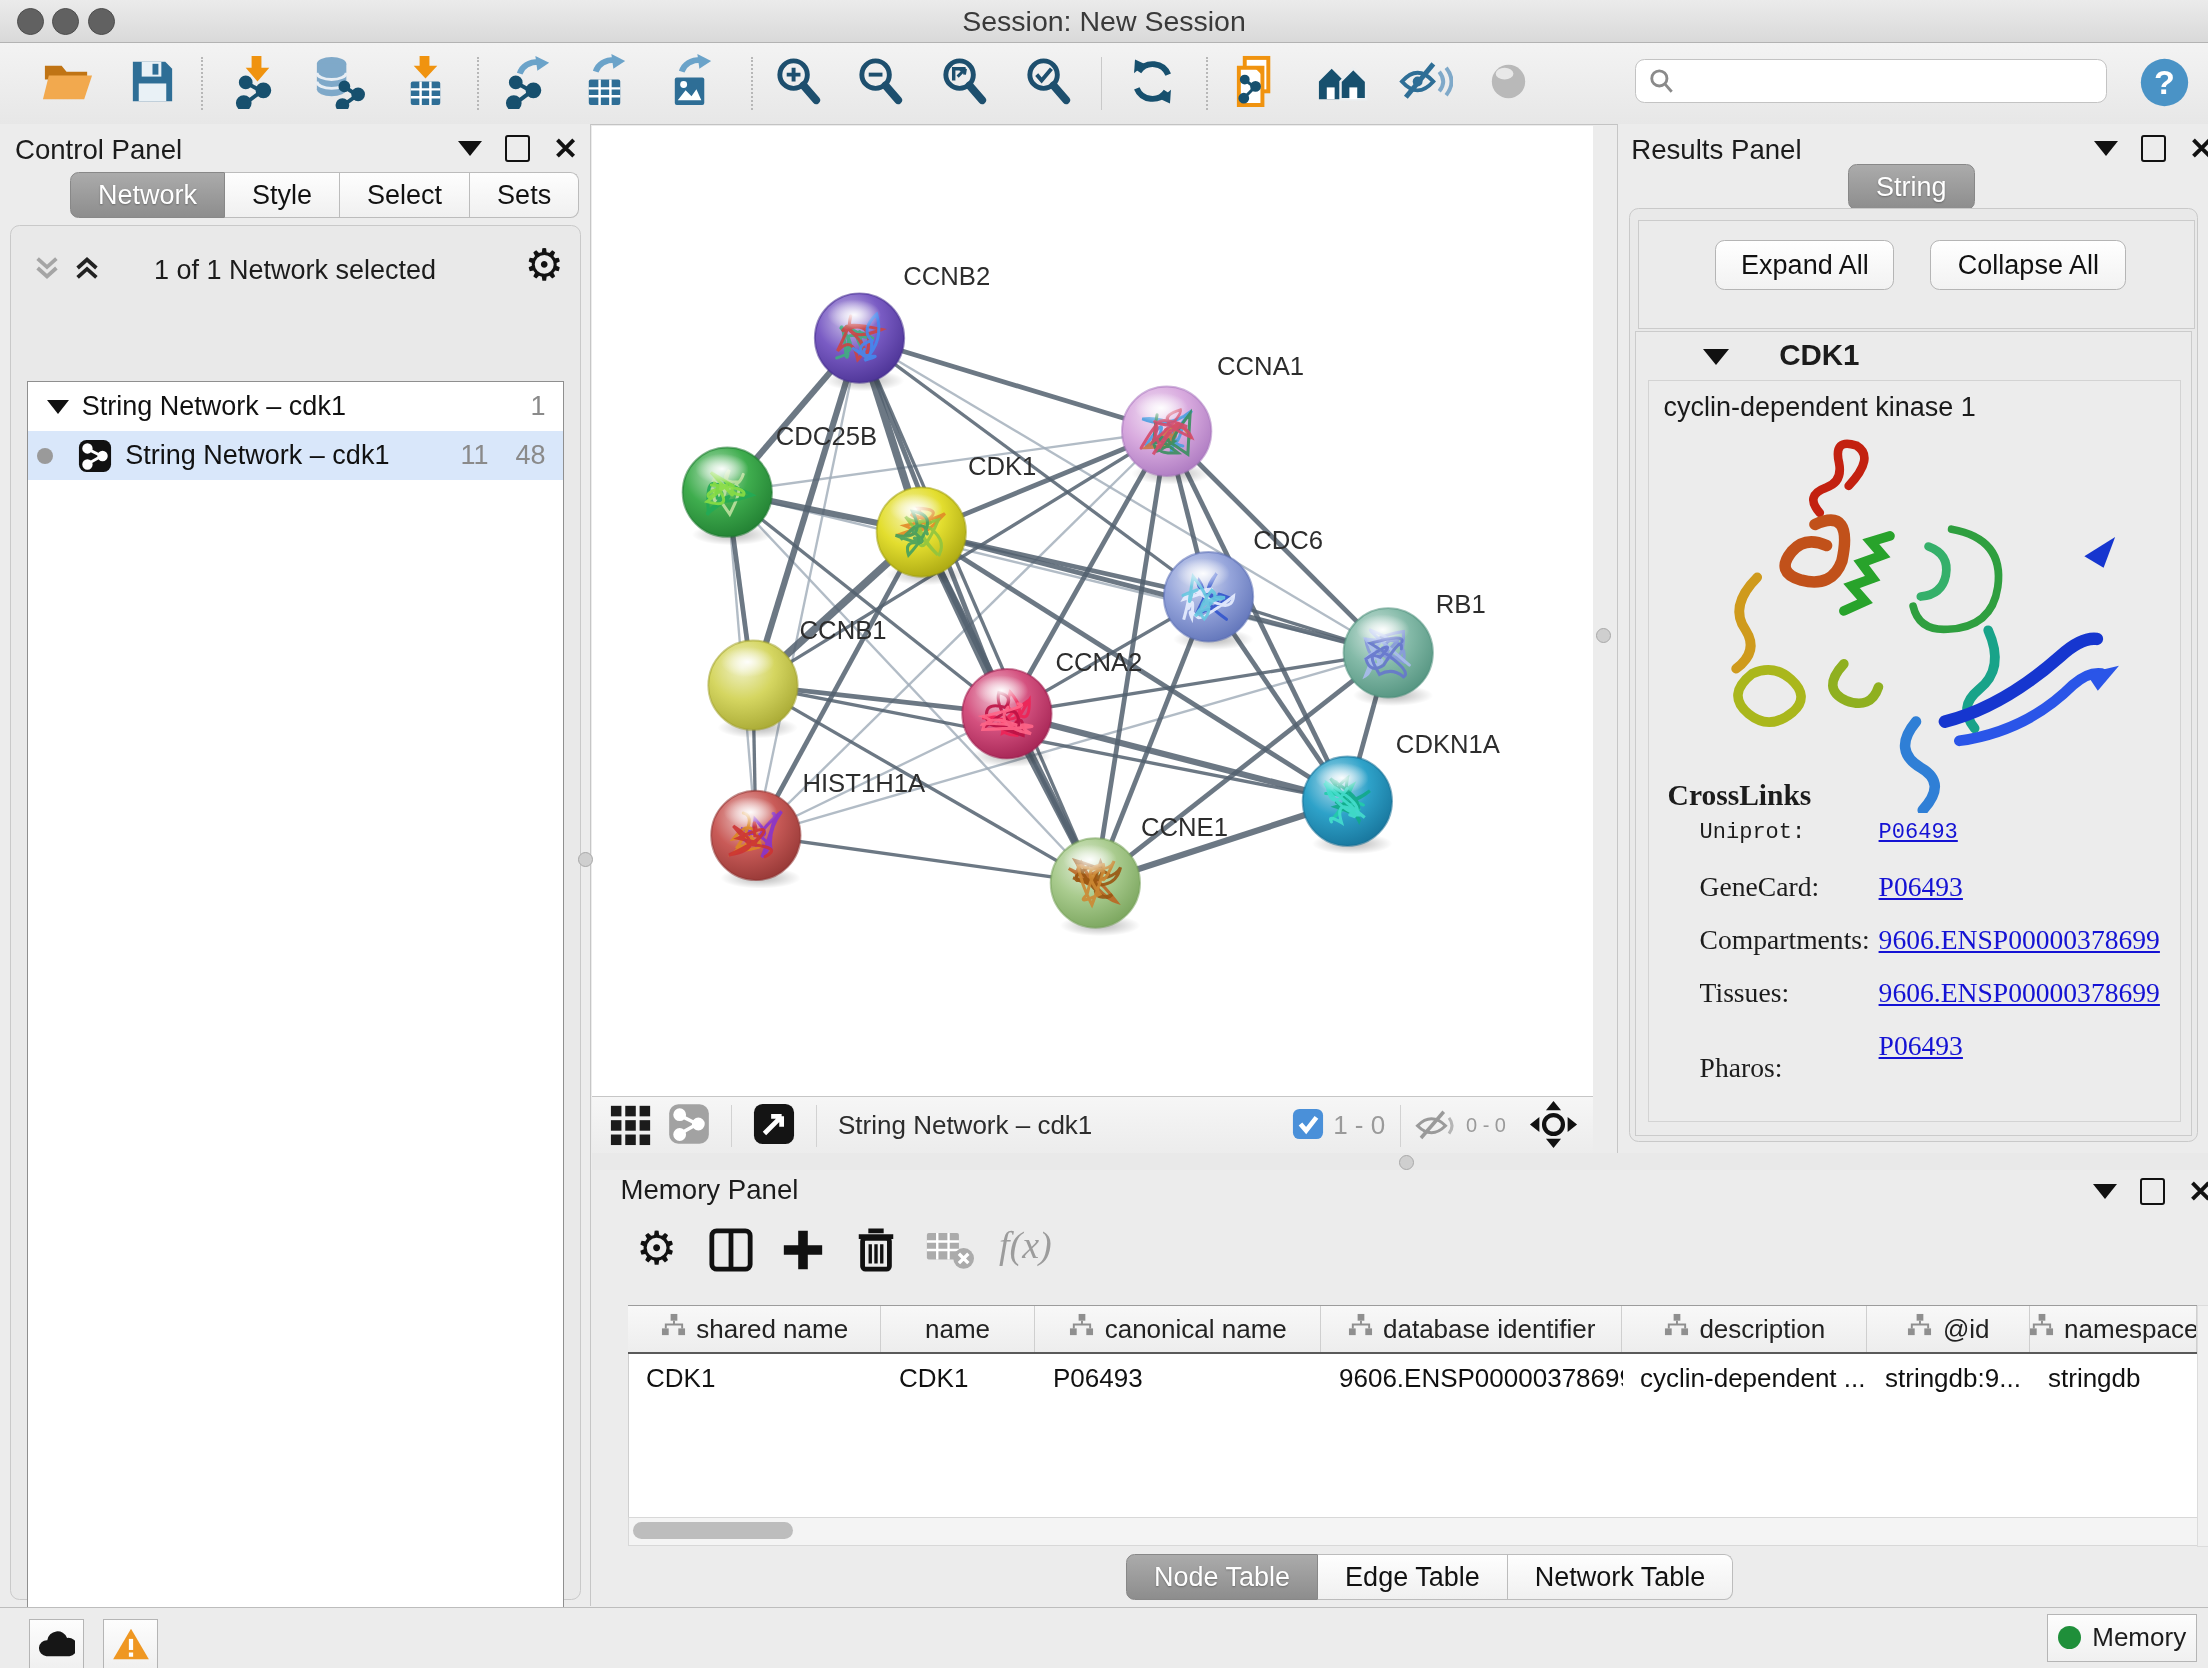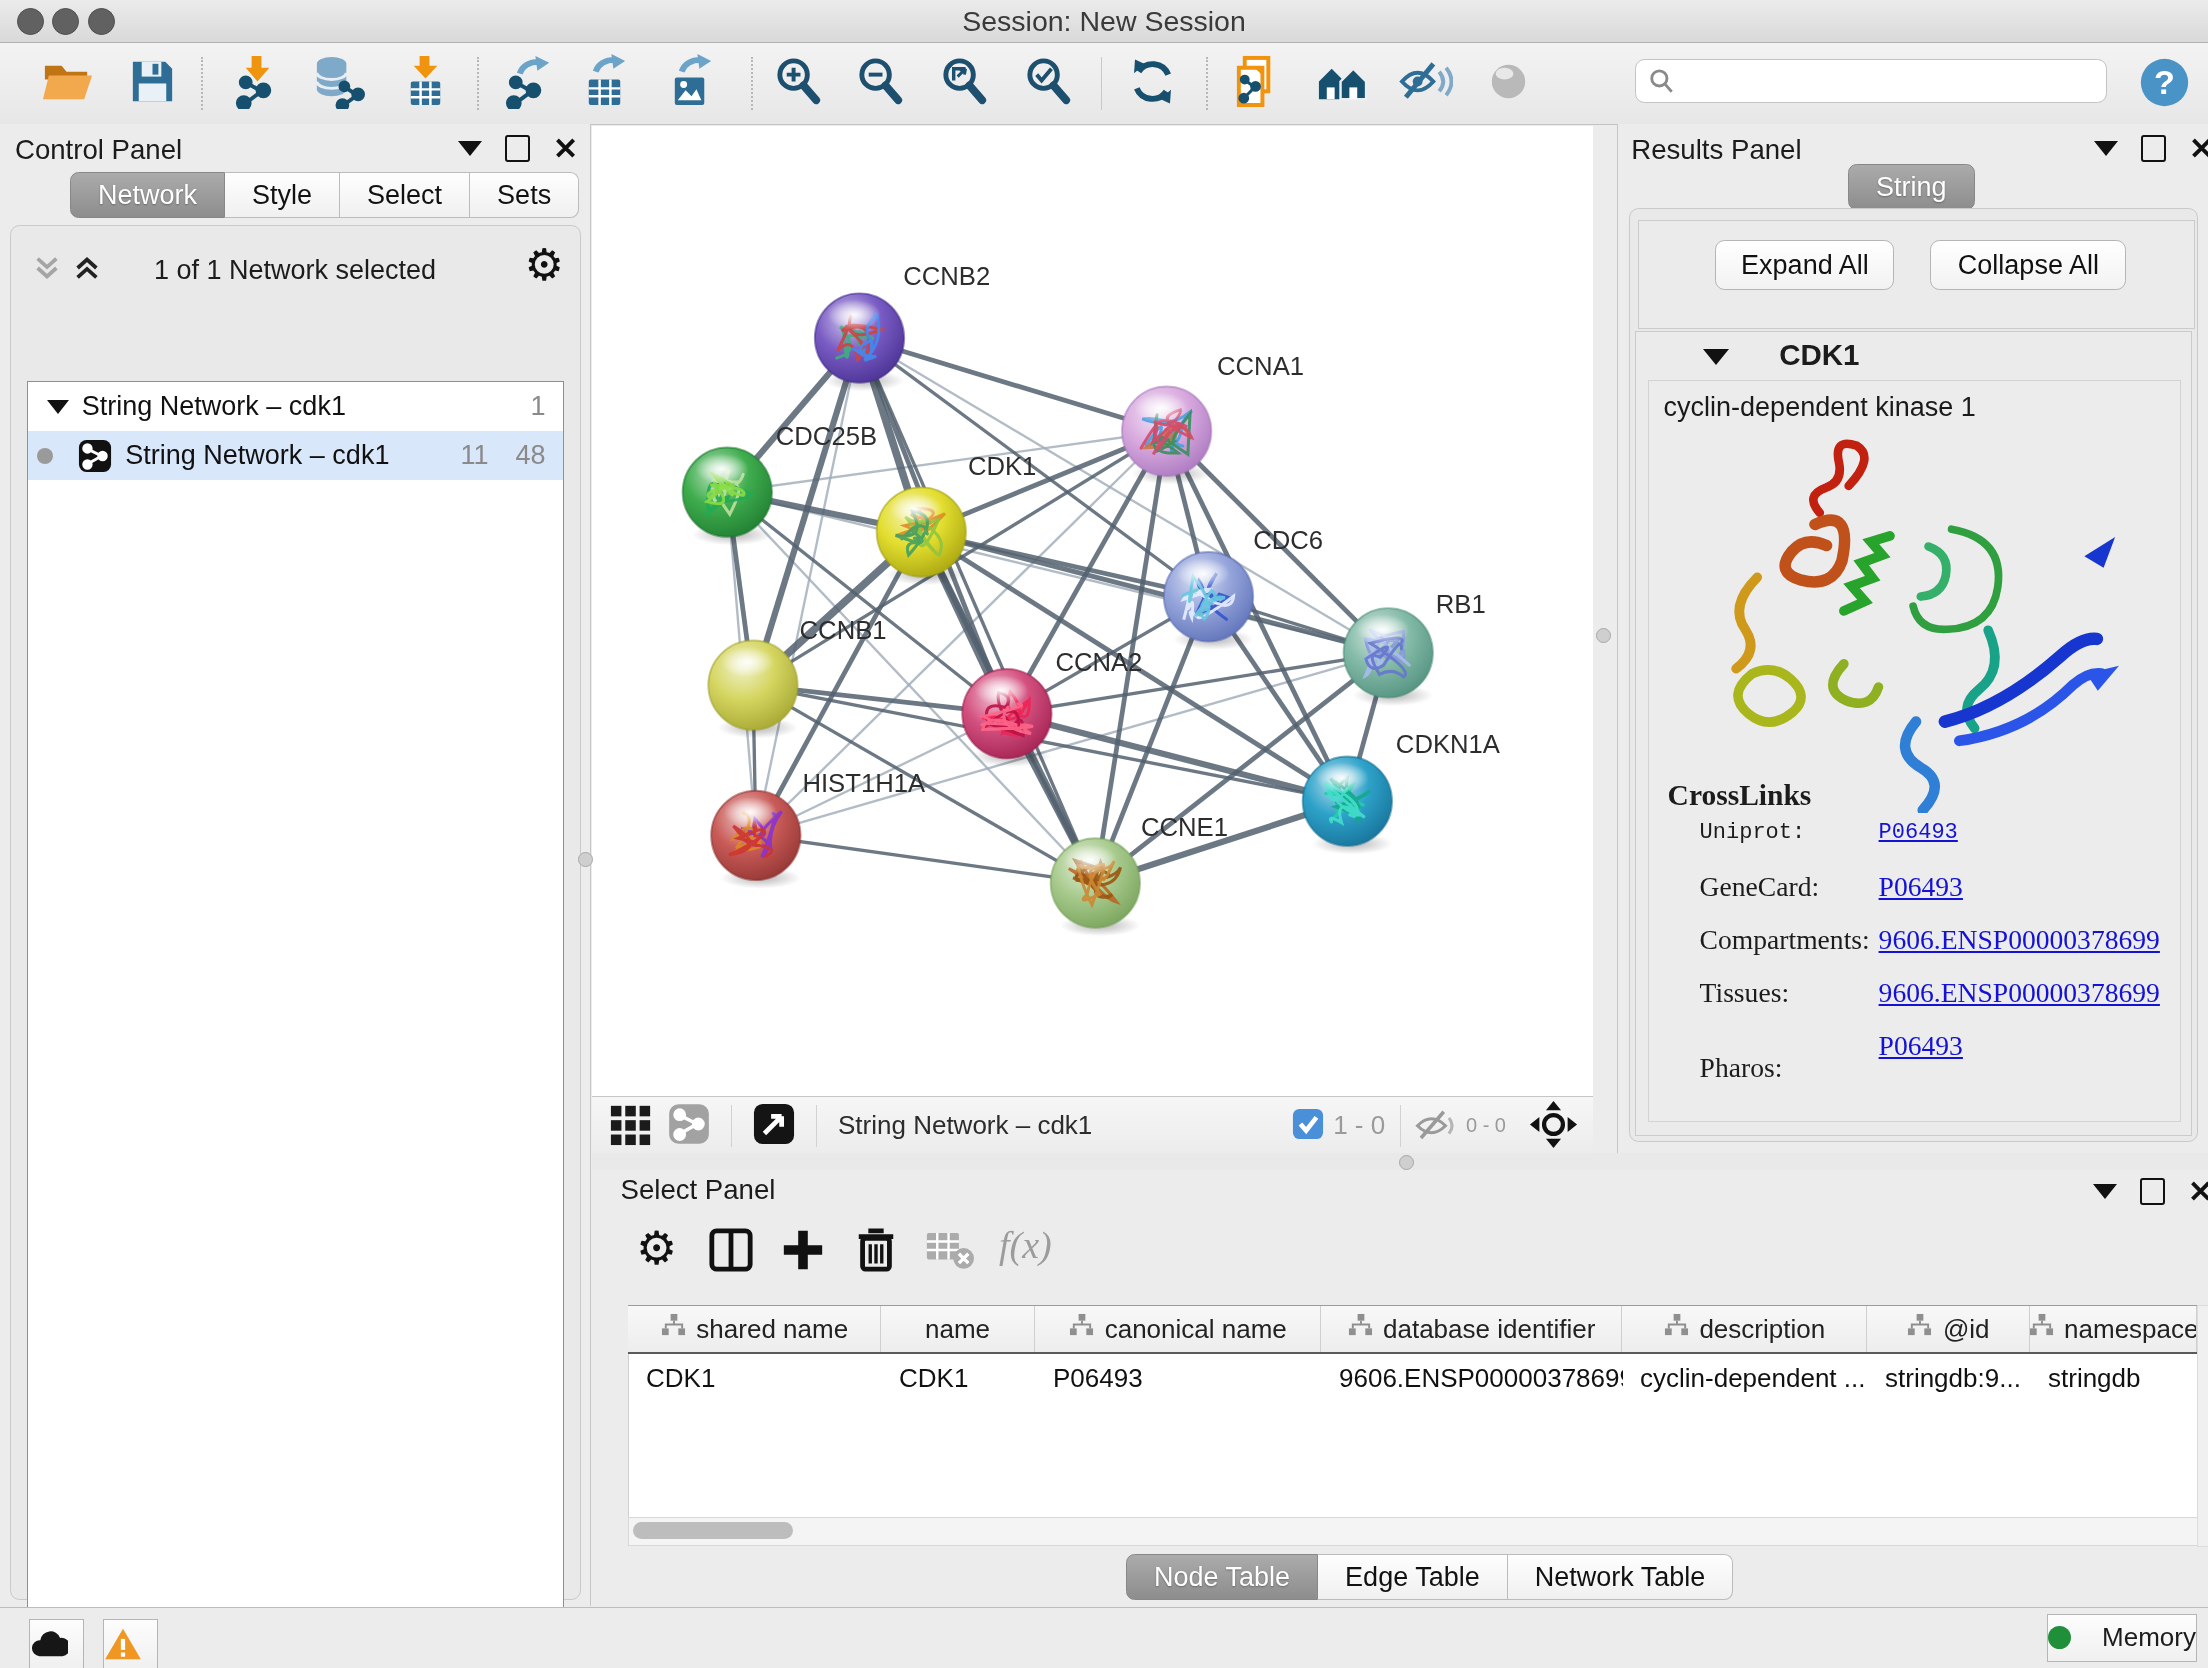--- a/index.html
+++ b/index.html
@@ -62,21 +62,21 @@
 
   
   .thead{background:linear-gradient(#f8f8f8,#ededed);border-top:1.9px solid #9c9c9c;border-bottom:2.9px solid #5a5a5a;}
   .thcell{display:flex;align-items:center;justify-content:center;gap:9.5px;font-size:26px;color:#222;
     border-right:1px solid #cfcfcf;box-sizing:border-box;height:46px;overflow:hidden;white-space:nowrap;}
   .tdcell{font-size:26px;color:#111;line-height:49px;padding-left:17px;box-sizing:border-box;
     overflow:hidden;white-space:nowrap;}
 
   .statusbar{border-top:1.9px solid #bdbdbd;background:#ececec;}
   .sbbtn{background:linear-gradient(#fdfdfd,#f0f0f0);border:1.9px solid #b5b5b5;display:flex;
-    align-items:center;justify-content:space-between;}
+    align-items:center;justify-content:center;}
 </style>
 </head>
 <body>
 
 <div class="abs titlebar">
   <div class="abs tl" style="left:17px"></div>
   <div class="abs tl" style="left:52px"></div>
   <div class="abs tl" style="left:88px"></div>
   <div class="abs win-title">Session: New Session</div>
 </div>
@@ -656,21 +656,21 @@
               <span style="width: 179px; margin-top: 22px;">Pharos:</span>
               <a class="xlink" href="#">P06493</a>
             </div>
           </div>
       </div>
     </div>
   </div>
 </div>
 
 <div class="abs" style="left:592px;top:1170px;width:1617px;height:436px;background:#ececec">
-  <div class="abs panel-title" style="left:28.5px;top:3.8px">Select Panel</div>
+  <div class="abs panel-title" style="left:28.5px;top:3.8px">Memory Panel</div>
   <div class="abs winbtns" style="left:1501px;top:7.6px">
     <span class="wb-tri"></span>
     <span class="wb-sq"></span>
     <span class="wb-x">✕</span>
   </div>
 
   <span class="abs" style="left:44px;top:55px;font-size:46px;line-height:46px;color:#111">⚙</span>
   <span class="abs" style="left:116px;top:57px">
     <svg width="46" height="46" viewBox="0 0 48 48">
         <rect x="4" y="4" width="40" height="40" rx="5" fill="none" stroke="#111" stroke-width="5"></rect>

